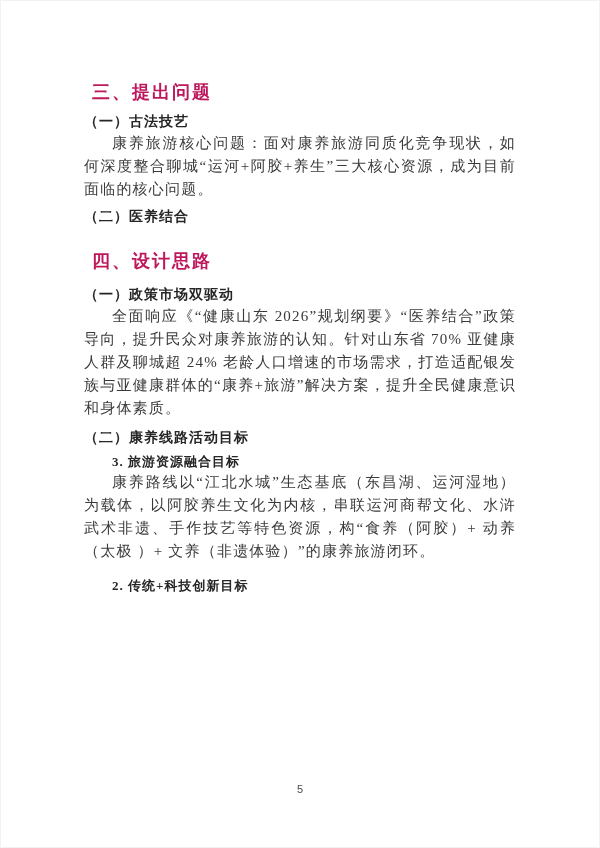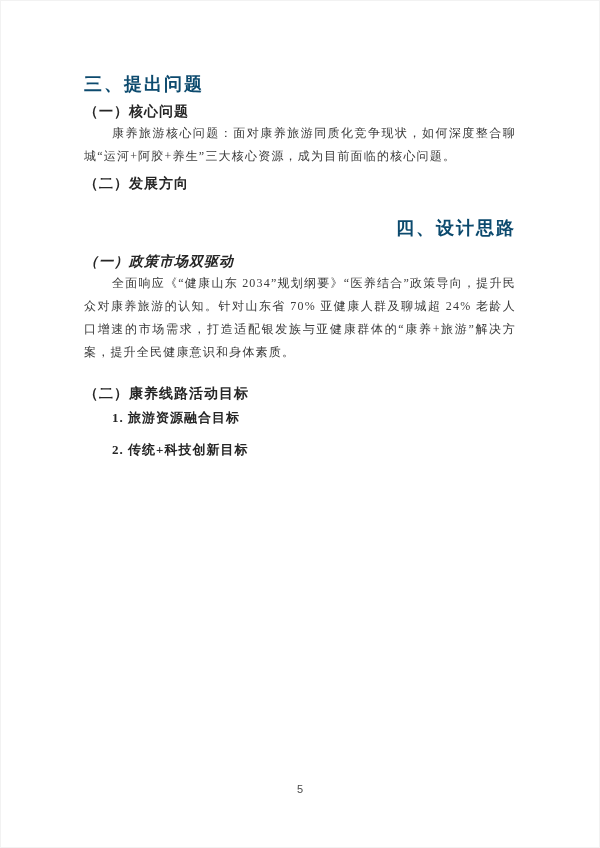--- a/index.html
+++ b/index.html
@@ -22,93 +22,93 @@
   .content {
     position: absolute;
     left: 84px;
     right: 84px;
     top: 72px;
   }
   .h1 {
     font-size: 18px;
     line-height: 24px;
     font-weight: bold;
-    color: #0c4a6e;
+    color: #be185d;
     letter-spacing: 2px;
-    margin: 0;
+    margin: 8px;
   }
   .h1.spaced {
     margin-top: 22px;
-    text-align: right;
   }
   .h2 {
     font-size: 14px;
     line-height: 20px;
     font-weight: bold;
     color: #262626;
     letter-spacing: 1px;
     margin: 6px 0 0 0;
   }
-  .h2.goals { margin-top: 20px; }
+  .h2.goals { margin-top: 8px; }
   .h3 {
     font-size: 13px;
     line-height: 18px;
     font-weight: bold;
     color: #262626;
     letter-spacing: 1px;
     margin: 5px 0 0 28px;
   }
   .h3.second { margin-top: 14px; }
   .para {
-    font-size: 12px;
+    font-size: 15px;
     line-height: 23px;
     letter-spacing: 1.2px;
     text-align: justify;
     text-indent: 28px;
     margin: 0;
     color: #3a3a3a;
   }
-  .h2c { margin-top: 12px; font-style: italic; }
+  .h2c { margin-top: 12px; }
   .page-number {
     position: absolute;
     top: 783px;
     left: 0;
     width: 100%;
     text-align: center;
     font-family: "Liberation Sans", "DejaVu Sans", sans-serif;
     font-size: 11px;
     color: #4a4a4a;
   }
 </style>
 </head>
 <body>
 
 <div class="page">
   <div class="content">
 
     <div class="h1">三、提出问题</div>
 
-    <div class="h2">（一）核心问题</div>
+    <div class="h2">（一）古法技艺</div>
 
     <p class="para">康养旅游核心问题：面对康养旅游同质化竞争现状，如何深度整合聊城“运河+阿胶+养生”三大核心资源，成为目前面临的核心问题。</p>
 
-    <div class="h2">（二）发展方向</div>
+    <div class="h2">（二）医养结合</div>
 
 
     <div class="h1 spaced">四、设计思路</div>
 
     <div class="h2 h2c">（一）政策市场双驱动</div>
 
-    <p class="para">全面响应《“健康山东 2034”规划纲要》“医养结合”政策导向，提升民众对康养旅游的认知。针对山东省 70% 亚健康人群及聊城超 24% 老龄人口增速的市场需求，打造适配银发族与亚健康群体的“康养+旅游”解决方案，提升全民健康意识和身体素质。</p>
+    <p class="para">全面响应《“健康山东 2026”规划纲要》“医养结合”政策导向，提升民众对康养旅游的认知。针对山东省 70% 亚健康人群及聊城超 24% 老龄人口增速的市场需求，打造适配银发族与亚健康群体的“康养+旅游”解决方案，提升全民健康意识和身体素质。</p>
 
 
     <div class="h2 goals">（二）康养线路活动目标</div>
 
-    <div class="h3">1. 旅游资源融合目标</div>
+    <div class="h3">3. 旅游资源融合目标</div>
 
+    <p class="para">康养路线以“江北水城”生态基底（东昌湖、运河湿地）为载体，以阿胶养生文化为内核，串联运河商帮文化、水浒武术非遗、手作技艺等特色资源，构“食养（阿胶）+ 动养（太极 ）+ 文养（非遗体验）”的康养旅游闭环。</p>
 
     <div class="h3 second">2. 传统+科技创新目标</div>
 
 
   </div>
 
   <div class="page-number">5</div>
 </div>
 
 </body></html>

